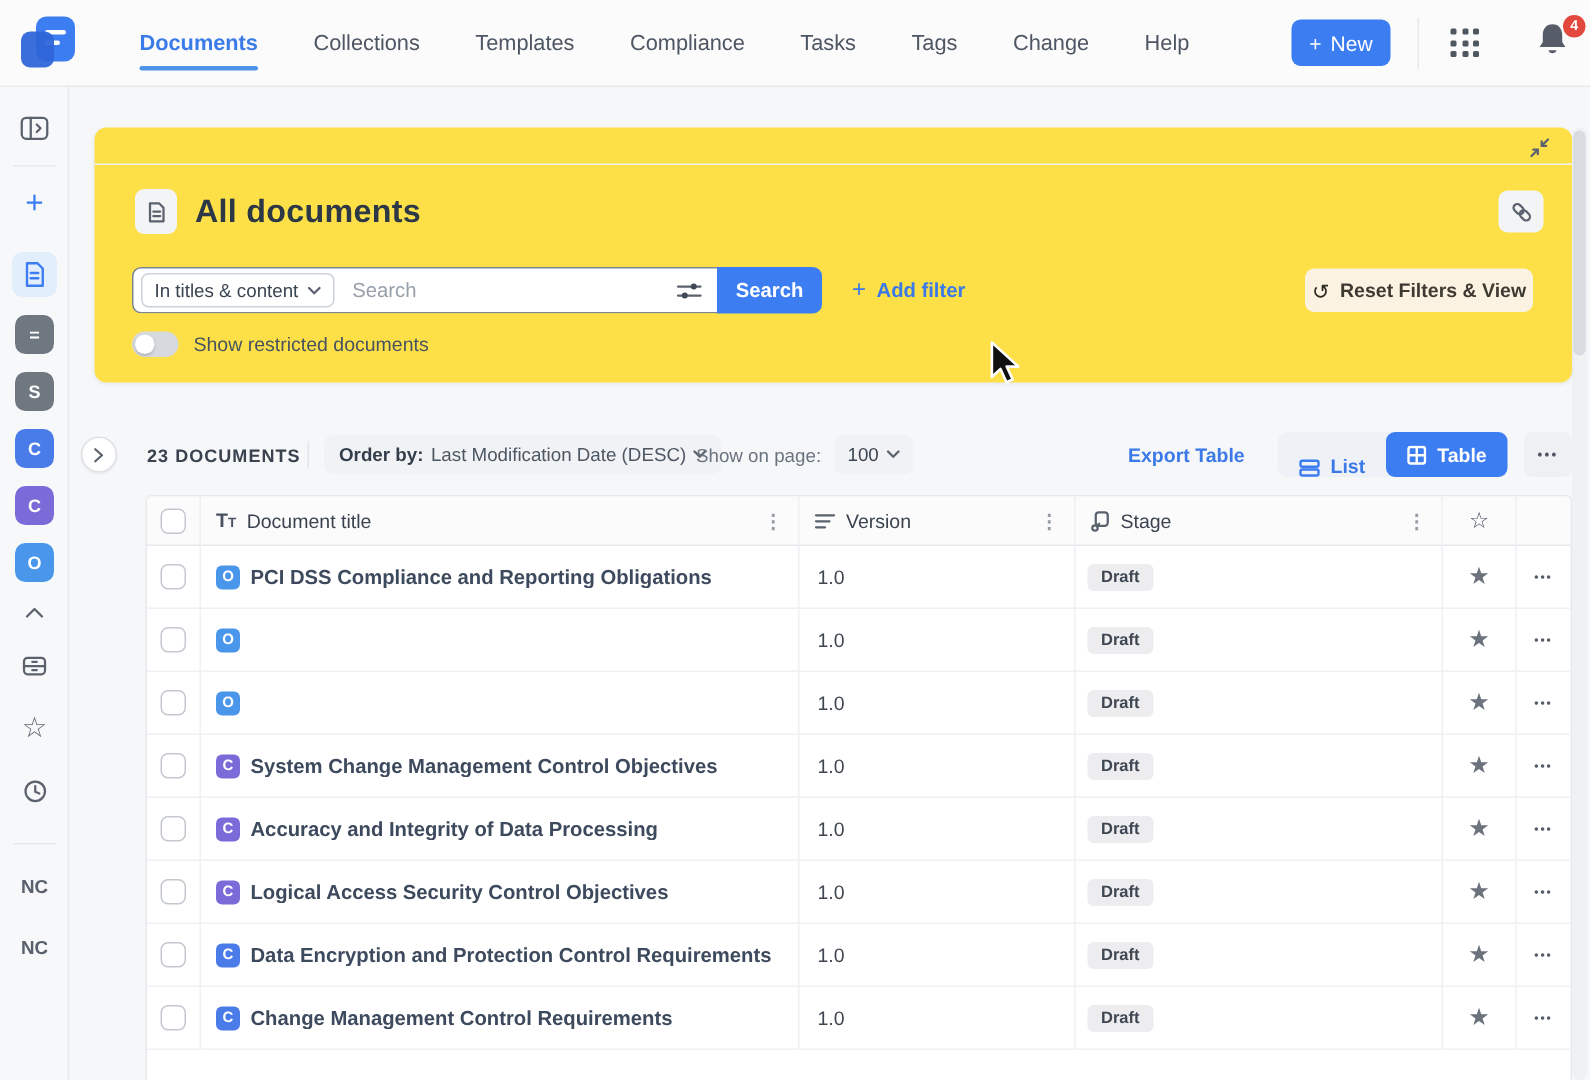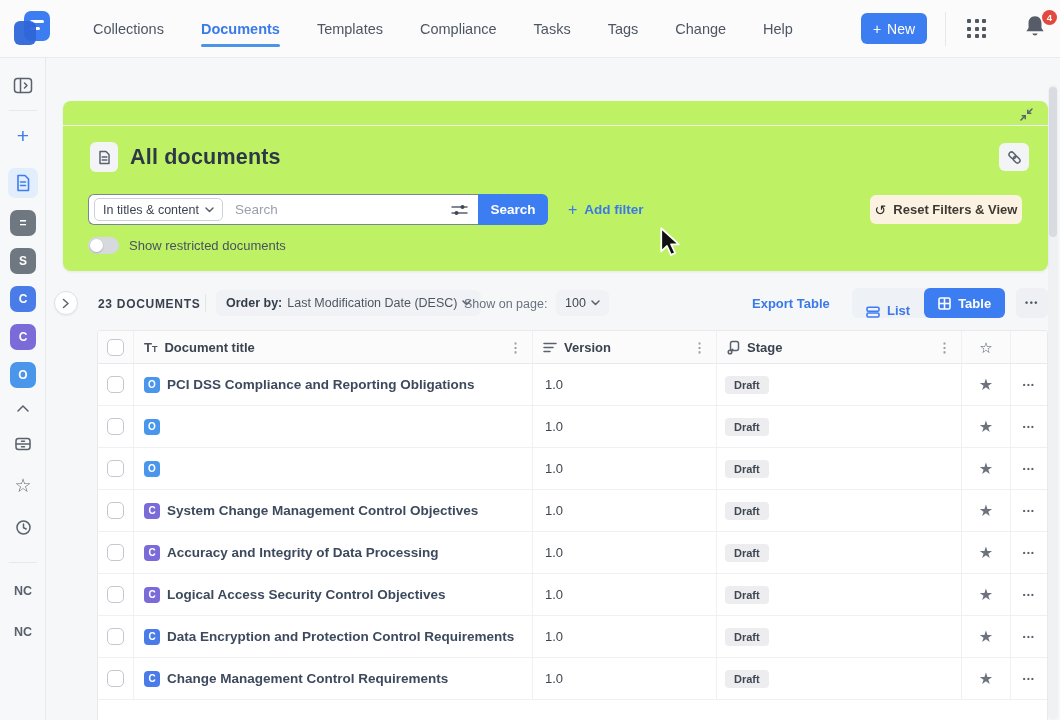--- a/index.html
+++ b/index.html
@@ -37,21 +37,21 @@
   .star-outline-sb { font-size:19px; color:#5f6772; line-height:1; }
   .nc-col { position:absolute; left:0; width:46px; display:flex; flex-direction:column; align-items:center; gap:17px; }
   .nc-item { font-size:12.5px; font-weight:600; color:#58616d; height:24px; display:flex; align-items:center; }
 
   
   .main { position:absolute; left:46px; top:58px; width:1014px; height:662px; }
   .scroll-track { position:absolute; left:1002px; top:27px; width:10px; height:635px; background:#eff1f3; border-radius:5px; }
   .scroll-thumb { position:absolute; left:1px; top:2px; width:8px; height:150px; background:#d8dbe0; border-radius:4px; }
 
   
-  .card1 { position:absolute; left:17px; top:43px; width:985px; height:170px; background:#bef264; border-radius:8px; box-shadow:0 1px 3px rgba(25,35,55,.07); }
+  .card1 { position:absolute; left:17px; top:27px; width:985px; height:170px; background:#fde047; border-radius:8px; box-shadow:0 1px 3px rgba(25,35,55,.07); }
   .card1-header { height:25px; border-bottom:1px solid #f1f2f4; position:relative; }
   .collapse-btn { position:absolute; right:13px; top:4px; width:18px; height:18px; display:flex; align-items:center; justify-content:center; }
   .title-row { position:absolute; left:27px; top:41px; display:flex; align-items:center; gap:12px; }
   .doc-title-box { width:28px; height:30px; background:#f3f4f6; border-radius:6px; display:flex; align-items:center; justify-content:center; }
   .page-title { font-size:21.5px; font-weight:700; color:#2d3847; letter-spacing:.2px; }
   .link-btn { position:absolute; left:936px; top:42px; width:30px; height:28px; background:#f3f4f6; border-radius:6px; display:flex; align-items:center; justify-content:center; }
 
   .search-wrap { position:absolute; left:25px; top:93px; width:390px; height:31px; border:1px solid #7b8694; border-right:none; border-radius:6px 0 0 6px; background:#fff; display:flex; align-items:center; }
   .scope-pill { margin-left:5px; height:23px; border:1px solid #ccd2d9; border-radius:5px; display:flex; align-items:center; gap:6px; padding:0 8px; font-size:12.5px; color:#3a4552; background:#fff; white-space:nowrap; }
   .search-input { border:none; outline:none; flex:1; margin-left:12px; font-size:13.5px; color:#3a4552; font-family:"Liberation Sans",sans-serif; background:transparent; min-width:0; }
@@ -84,21 +84,21 @@
 
   
   .table-card { position:absolute; left:51px; top:272px; width:951px; height:456px; background:#fff; border:1px solid #e7e9ed; border-radius:4px; overflow:hidden; }
   .trow { display:grid; grid-template-columns:36px 399px 184px 245px 49px 36px; }
   .thead { height:33px; background:#fbfbfc; }
   .tbody-row { height:42px; }
   .cell { display:flex; align-items:center; border-right:1px solid #eff0f3; border-bottom:1px solid #eff0f3; min-width:0; }
   .cell:last-child { border-right:none; }
   .thead .cell { border-bottom:1px solid #e7e9ed; }
   .cell.center { justify-content:center; }
-  .hdr-label { font-size:13px; font-weight:700; color:#3a434f; }
+  .hdr-label { font-size:13px; font-weight:400; color:#3a434f; }
   .hdr-left { padding-left:10px; gap:7px; }
   .kebab { margin-left:auto; margin-right:10px; color:#959ca6; font-size:13px; font-weight:700; }
   .tt-icon { color:#4a5260; font-weight:700; }
   .tt-icon .big { font-size:13px; } .tt-icon .small { font-size:9px; }
   .checkbox { width:17px; height:17px; border:1.5px solid #c3c8cf; border-radius:5px; background:#fff; }
   .doc-badge { width:16px; height:16px; border-radius:4px; color:#fff; font-size:10px; font-weight:700; display:flex; align-items:center; justify-content:center; flex:none; }
   .doc-link { font-size:13.5px; font-weight:600; color:#3d4a5d; text-decoration:underline; text-decoration-color:#aeb6c1; text-underline-offset:3px; white-space:nowrap; overflow:hidden; text-overflow:ellipsis; }
   .version-text { font-size:13px; color:#3f4650; padding-left:12px; }
   .stage-badge { margin-left:8px; background:#ededf0; border-radius:4px; padding:3px 9px; font-size:11px; font-weight:700; color:#3f4752; }
   .row-star { color:#6d737d; font-size:16px; line-height:1; }
@@ -115,22 +115,22 @@
 
 <div class="topbar">
   <div class="logo">
     <div class="doc-back">
         <i class="l1"></i>
         <i class="l2"></i>
       </div>
     <div class="doc-front"></div>
   </div>
   <div class="nav">
+    <div class="nav-item active">Documents</div>
     <div class="nav-item">Collections</div>
-    <div class="nav-item active">Documents</div>
     <div class="nav-item">Templates</div>
     <div class="nav-item">Compliance</div>
     <div class="nav-item">Tasks</div>
     <div class="nav-item">Tags</div>
     <div class="nav-item">Change</div>
     <div class="nav-item">Help</div>
   </div>
   <div class="new-btn">
     <span>+</span>
     <span>New</span>

